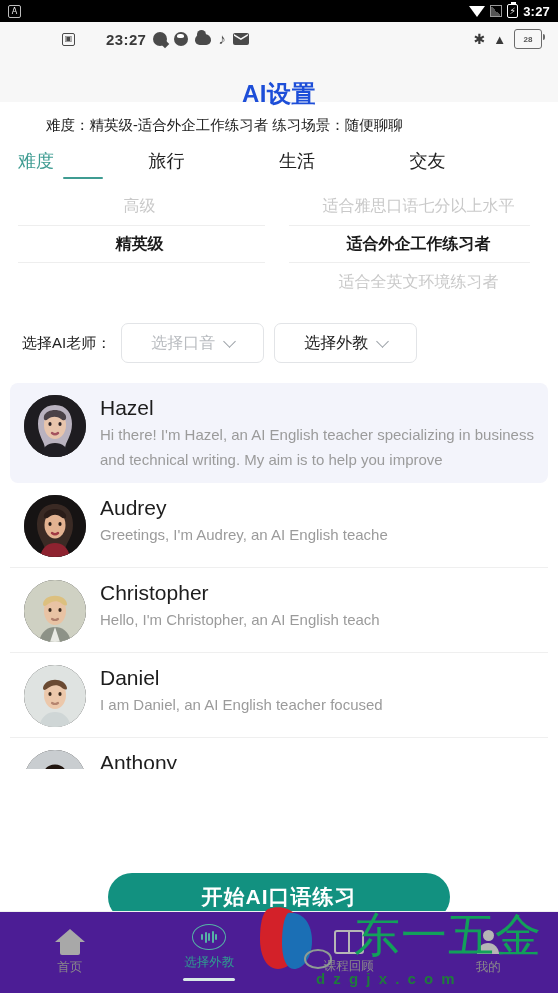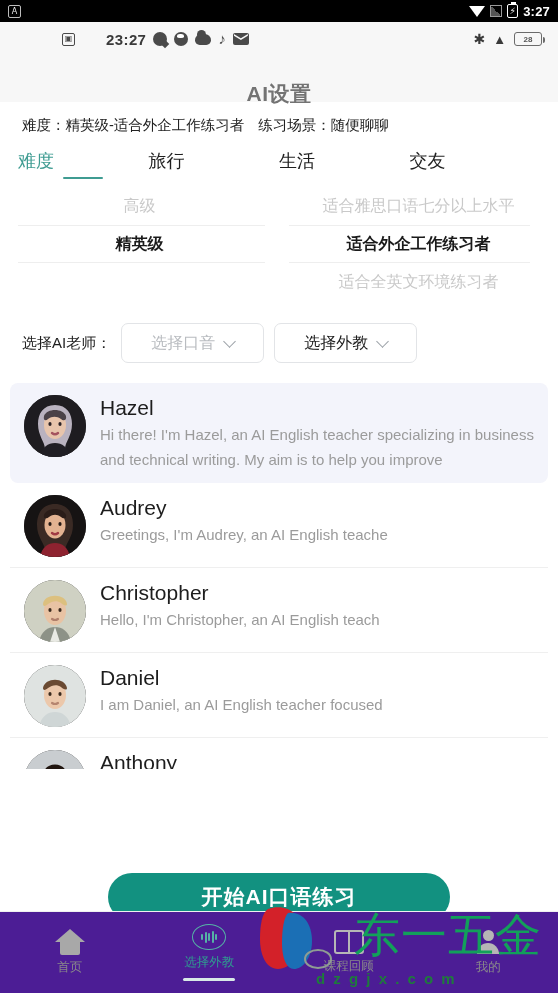--- a/index.html
+++ b/index.html
@@ -61,35 +61,35 @@
   .ic-cloud { width: 16px; height: 11px; background: #4a4a4a; border-radius: 8px 8px 6px 6px; position: relative; }
   .ic-cloud:before { content:""; position:absolute; left:2px; top:-4px; width:9px; height:9px;
                      background:#4a4a4a; border-radius: 50%; }
   .ic-note { font-size: 15px; color: #4a4a4a; line-height: 14px; }
   .ic-mail { width: 16px; height: 12px; background: #4a4a4a; border-radius: 2px; position: relative; }
   .ic-mail:after { content:""; position:absolute; left:1px; top:1px; width:14px; height:6px;
                    background:#f7f7f7; clip-path: polygon(0 0, 50% 70%, 100% 0, 100% 30%, 50% 100%, 0 30%); }
   .appbar2-right { display: flex; align-items: center; gap: 8px; }
   .ic-bt { font-size: 14px; color: #3a3a3a; }
   .ic-wifi2 { font-size: 13px; color: #3a3a3a; }
-  .ic-batt2 { width: 28px; height: 14px; border: 1.5px solid #6b6b6b; border-radius: 3px;
+  .ic-batt2 { width: 28px; height: 20px; border: 1.5px solid #6b6b6b; border-radius: 3px;
               position: relative; display:flex; align-items:center; justify-content:center; }
   .ic-batt2:after { content:""; position:absolute; right:-4px; top:4px; width:2.5px; height:6px;
                     background:#6b6b6b; border-radius: 0 2px 2px 0; }
   .ic-batt2 span { font-size: 8px; color: #555; font-weight: bold; }
 
   
   .page-title-bar { height: 46px; background: #f7f7f7; display: flex;
                     align-items: center; justify-content: center; }
-  .page-title { font-size: 21px; font-weight: bold; color: #737373; letter-spacing: .5px; margin-top: 30px; }
+  .page-title { font-size: 24px; font-weight: bold; color: #1d4ed8; letter-spacing: .5px; margin-top: 30px; }
 
   
   .summary {
     padding: 14px 22px 8px 22px; font-size: 14.5px; color: #222;
-    display: flex; gap: 14px; white-space: nowrap;
+    display: flex; gap: 4px; white-space: nowrap; margin-left: 24px;
   }
 
   
   .tabs { display: flex; padding: 0 18px; }
   .tab { flex: 1; text-align: left; padding: 6px 0 8px 0; position: relative;
          font-size: 18px; color: #1f1f1f; }
   .tab.active { color: #3f9c92; }
   .tab.active:after {
     content: ""; position: absolute; bottom: 2px; left: 50%; transform: translateX(-50%);
     width: 40px; height: 2px; background: #3f9c92; border-radius: 2px;

